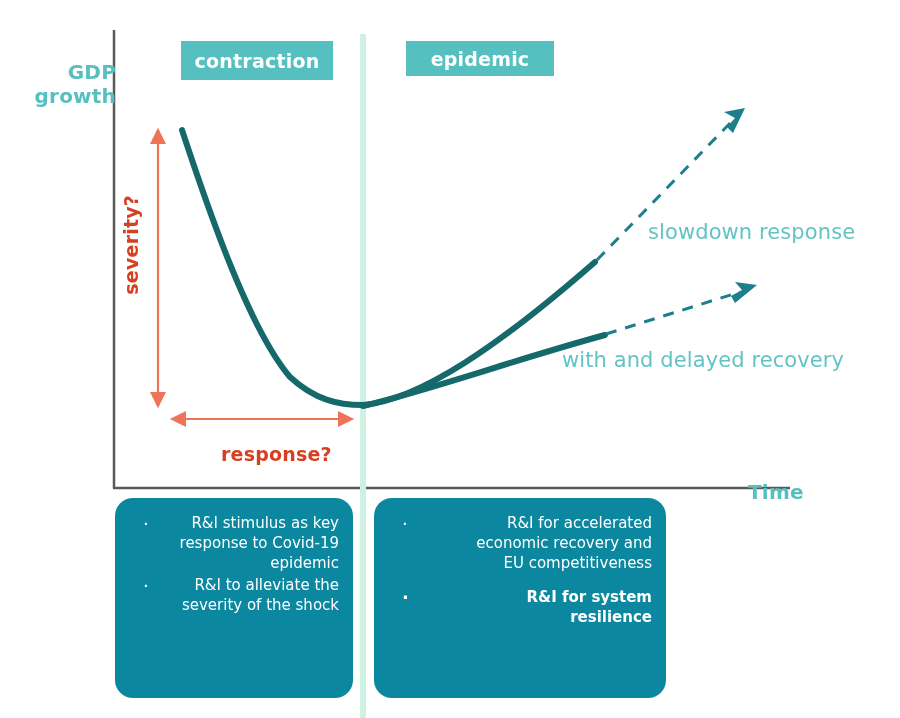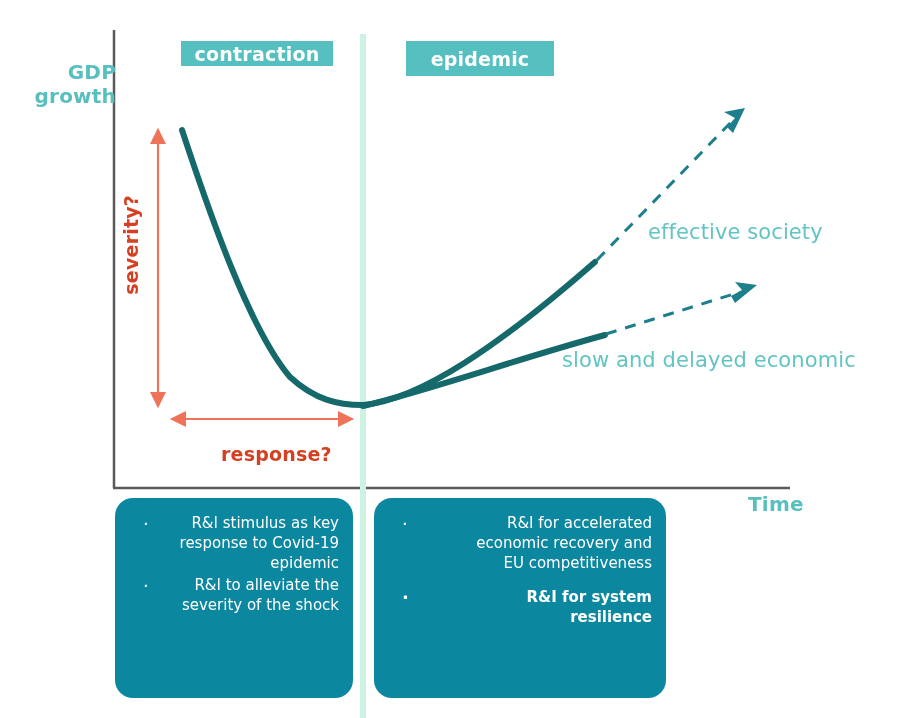--- a/index.html
+++ b/index.html
@@ -37,41 +37,41 @@
     letter-spacing: 0.2px;
     white-space: pre-line;
   }
   #gdp-axis-title {
     left: 20px;
     top: 60px;
     width: 96px;
   }
   #time-axis-title {
     left: 748px;
-    top: 492px;
+    top: 480px;
   }
 
   
   .phase-chip {
     position: absolute;
     background: #56bfbf;
     color: #ffffff;
     font-size: 19px;
     font-weight: bold;
     letter-spacing: 0.2px;
     display: flex;
     align-items: center;
     justify-content: center;
     box-sizing: border-box;
   }
   #chip-contraction {
     left: 181px;
     top: 41px;
     width: 152px;
-    height: 25px;
+    height: 39px;
   }
   #chip-recovery {
     left: 406px;
     top: 41px;
     width: 148px;
     height: 35px;
   }
 
   
   .annot-label {
@@ -205,22 +205,22 @@
   <div class="phase-chip" id="chip-contraction">
     <span>contraction</span>
   </div>
   <div class="phase-chip" id="chip-recovery">
     <span>epidemic</span>
   </div>
 
   <div class="annot-label" id="severity-label">severity?</div>
   <div class="annot-label" id="duration-label">response?</div>
 
-  <div class="scenario-label" id="label-effective-response">effective society</div>
-  <div class="scenario-label" id="label-slow-recovery">slow and delayed economic</div>
+  <div class="scenario-label" id="label-effective-response">slowdown response</div>
+  <div class="scenario-label" id="label-slow-recovery">with and delayed recovery</div>
 
   <div class="bullet-panel" id="panel-contraction">
     <ul class="bullet-list">
       <li class="bullet-item">R&amp;I stimulus as key
 response to Covid-19
 epidemic</li>
       <li class="bullet-item">R&amp;I to alleviate the
 severity of the shock</li>
     </ul>
   </div>

